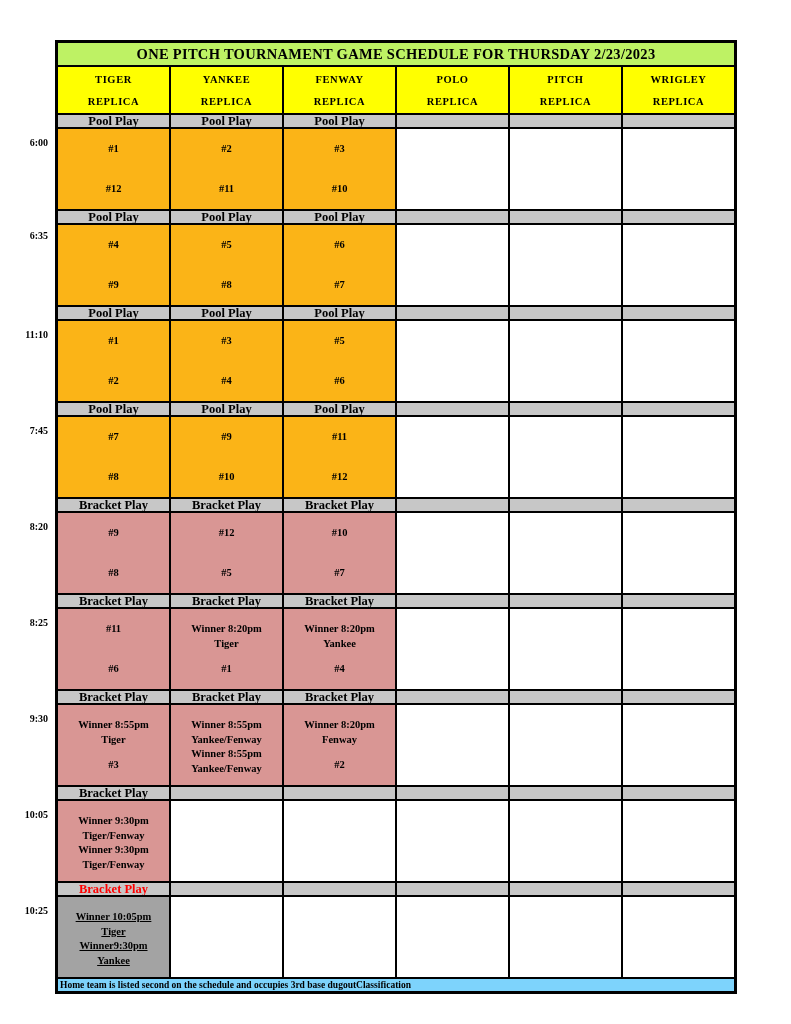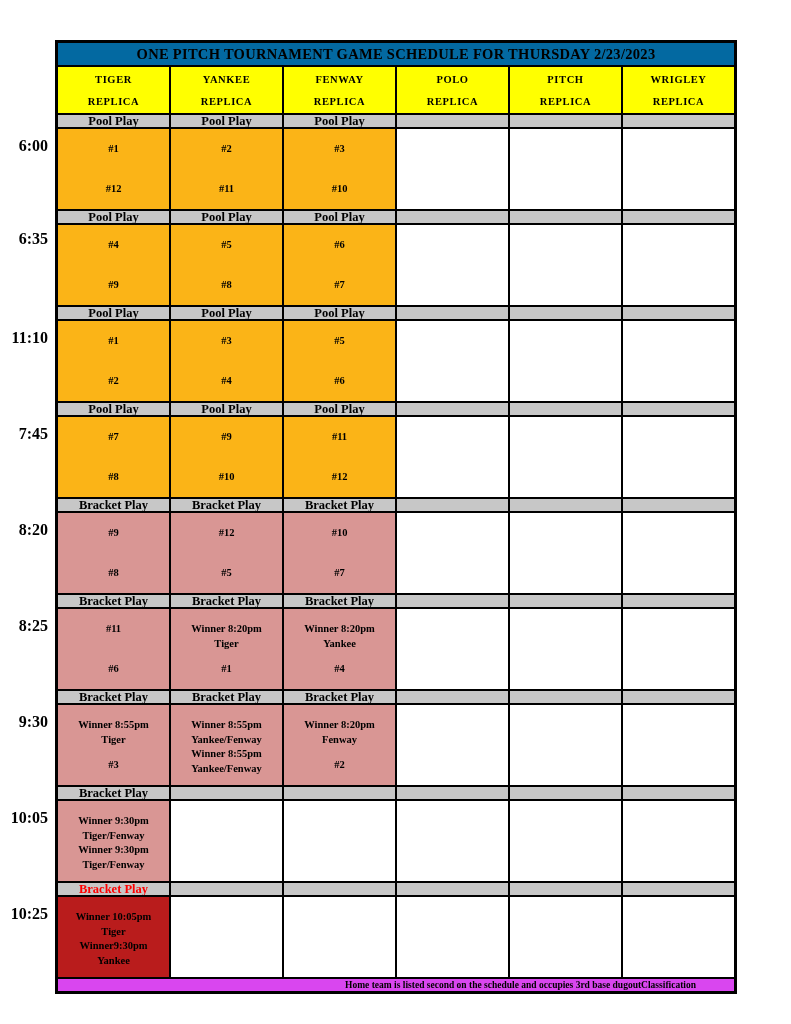--- a/index.html
+++ b/index.html
@@ -15,21 +15,21 @@
     border:3px solid #000; background:#000;
     display:grid;
     grid-template-columns:repeat(6, 1fr);
     grid-template-rows:22px 46px
       12px 80px 12px 80px 12px 80px 12px 80px 12px 80px
       12px 80px 12px 80px 12px 80px 12px 80px 12px;
     gap:2px;
   }
 
   .title-bar {
-    grid-column:1 / -1; background:#0369a1;
+    grid-column:1 / -1; background:#bef264;
     display:flex; align-items:center; justify-content:center;
     font-weight:bold; font-size:14.5px; letter-spacing:0.3px;
   }
 
   .col-header {
     background:#ffff00;
     display:flex; flex-direction:column; align-items:center; justify-content:center;
     gap:11px; font-weight:bold; font-size:10.5px; letter-spacing:0.6px;
     text-align:center;
   }
@@ -43,30 +43,30 @@
   .game-cell {
     background:#ffffff;
     display:flex; flex-direction:column; align-items:center;
     justify-content:space-between;
     padding:13px 2px 12px;
     font-weight:bold; font-size:10.5px; text-align:center;
   }
   .entry { white-space:pre-line; line-height:1.4; }
 
   .footer-bar {
-    grid-column:1 / -1; background:#d946ef;
-    display:flex; align-items:center; justify-content:flex-end;
+    grid-column:1 / -1; background:#7dd3fc;
+    display:flex; align-items:center; justify-content:flex-start;
     font-weight:bold; font-size:9.5px;
     padding:0 2px; overflow:hidden;
   }
   .footer-right { padding-right:36px; }
 
   .time-label {
     position:absolute; left:0; width:48px; text-align:right;
-    font-weight:bold; font-size:16px;
+    font-weight:bold; font-size:10px;
   }
 </style>
 </head>
 <body>
 
 <div class="page">
 
   <div class="schedule-table">
     <div class="title-bar">ONE PITCH TOURNAMENT GAME SCHEDULE FOR THURSDAY 2/23/2023</div>
 
@@ -309,21 +309,21 @@
       <div class="game-cell"></div>
       <div class="game-cell"></div>
       <div class="band-cell" style="background: rgb(199, 199, 199);">
         <span style="color: rgb(255, 0, 0);">Bracket Play</span>
       </div>
       <div class="band-cell" style="background: rgb(199, 199, 199);"></div>
       <div class="band-cell" style="background: rgb(199, 199, 199);"></div>
       <div class="band-cell" style="background: rgb(199, 199, 199);"></div>
       <div class="band-cell" style="background: rgb(199, 199, 199);"></div>
       <div class="band-cell" style="background: rgb(199, 199, 199);"></div>
-      <div class="game-cell" style="background: #b91c1c;">
+      <div class="game-cell" style="background: #a3a3a3; text-decoration: underline;">
         <span class="entry">Winner 10:05pm
 Tiger</span>
         <span class="entry">Winner9:30pm
 Yankee</span>
       </div>
       <div class="game-cell"></div>
       <div class="game-cell"></div>
       <div class="game-cell"></div>
       <div class="game-cell"></div>
       <div class="game-cell"></div>

